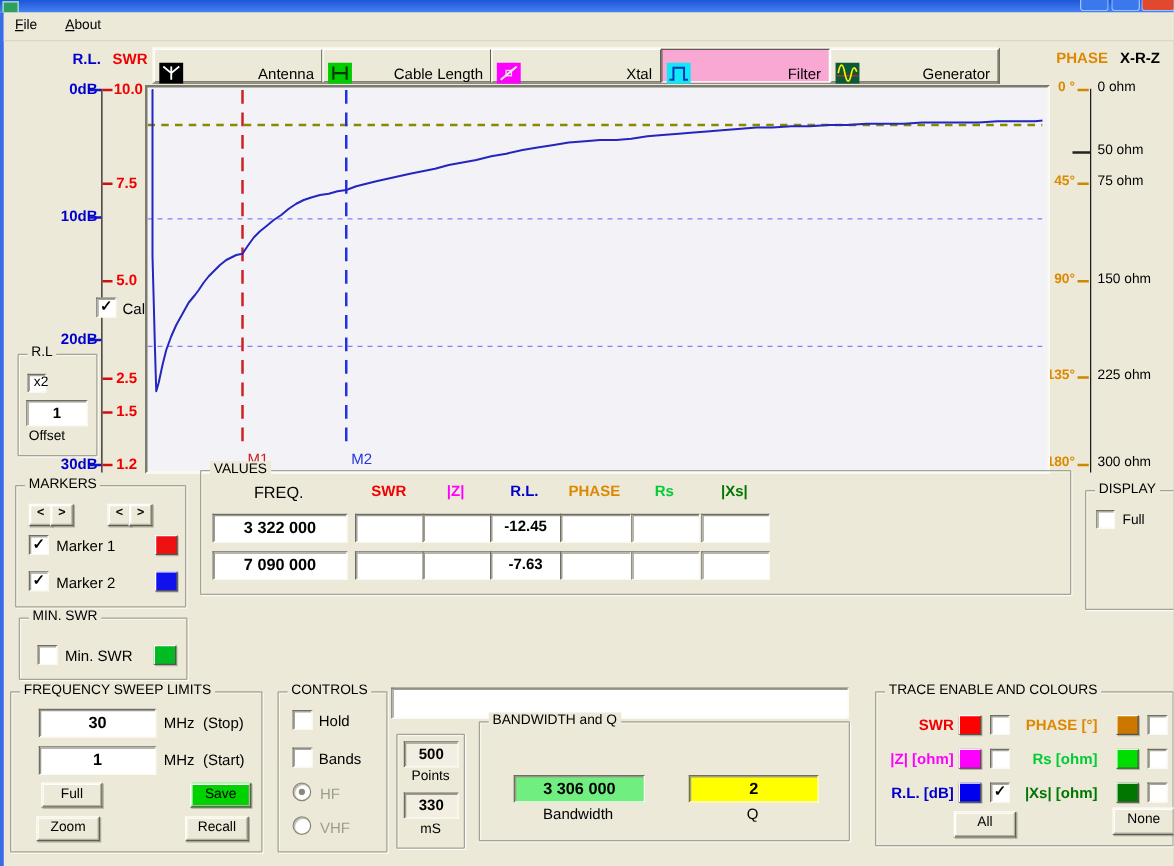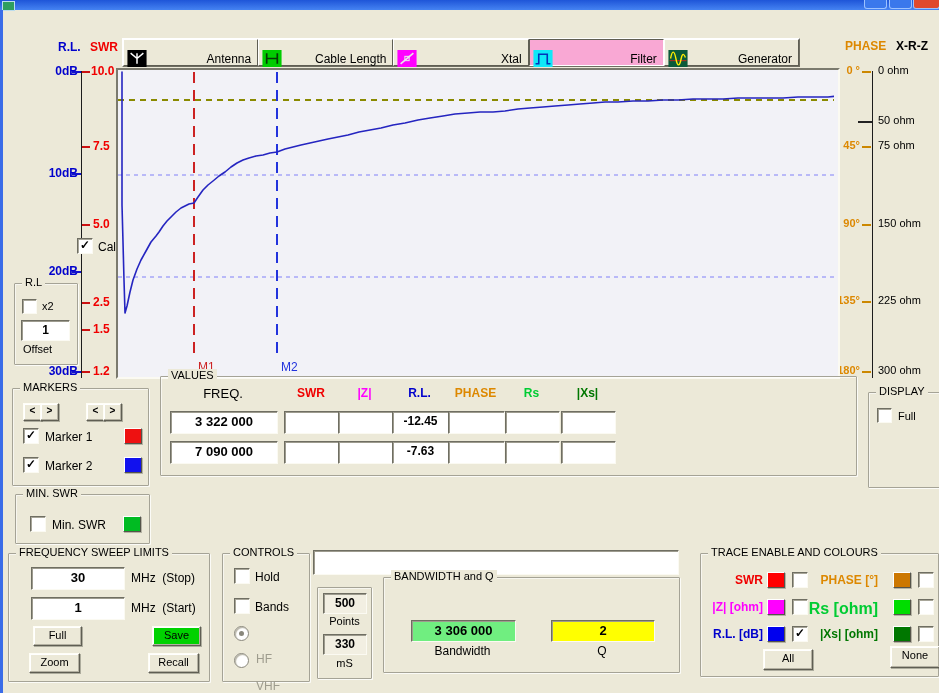--- a/index.html
+++ b/index.html
@@ -52,35 +52,39 @@
   .tbtn.on{border-color:#5f5e53 #fff #fff #5f5e53;background:#f9a8d4;}
   .tbtn .tlabel{margin-left:auto;white-space:nowrap;}
   .ticon{width:20px;height:17px;flex:0 0 auto;}
   
   #chart{position:absolute;left:116px;top:68px;width:720px;height:307px;background:#f2f2f7;
          border:2px solid;border-color:#7b7a6e #fbfaf2 #fbfaf2 #7b7a6e;}
   
   .c-red{color:#f00000}.c-mag{color:#ff00ff}.c-blue{color:#0000cc}
   .c-org{color:#dd8800}.c-grn{color:#00cc33}.c-dgrn{color:#007700}
   .hdr{position:absolute;font-size:12px;font-weight:bold;text-align:center;}
-  .dis{color:#9e9c8e;margin-top:24px;}
+  .dis{color:#9e9c8e;}
 </style>
 </head>
 <body>
 
 <div id="win">
 
   <div class="titlebar">
     <div class="abs" style="left:2px;top:1px;width:11px;height:8px;background:#2f9f5f;border:1px solid #bde;"></div>
     <div class="winbtn" style="left:864px;width:21px;background:#3a78ec;"></div>
     <div class="winbtn" style="left:889px;width:21px;background:#3a78ec;"></div>
     <div class="winbtn" style="left:913px;width:25px;background:#e0492e;"></div>
   </div>
   <div class="leftborder"></div>
 
+  <div class="menubar">
+    <span class="menuitem"><u>F</u>ile</span>
+    <span class="menuitem"><u>A</u>bout</span>
+  </div>
 
   <div class="lbl b c-blue" style="left:58px;top:40px;font-size:12px;">R.L.</div>
   <div class="lbl b c-red" style="left:90px;top:40px;font-size:12px;">SWR</div>
   <div class="lbl b c-org" style="left:845px;top:39px;font-size:12px;">PHASE</div>
   <div class="lbl b" style="left:896px;top:39px;font-size:12px;">X-R-Z</div>
 
   <div class="toolbar">
     <div class="tbtn">
       <svg class="ticon" viewBox="0 0 18 16">
         <rect x="0" y="0" width="18" height="16" fill="#000"></rect>
@@ -181,21 +185,21 @@
       <polyline fill="none" stroke="#2525c0" stroke-width="1.6" stroke-linejoin="round" stroke-linecap="round" points="4,2 4,135 5,172 6,210 7,243 9,236 12,222 15,210 19,199 23,190 28,181 33,172 38,166 41,162 45,156 49,151 54,146 58,142 63,138 67,136 71,134 76,133 80,127 85,120 90,115 95,111 101,106 107,102 113,97 119,93 125,90 131,88 138,86 145,85 152,83 159,82 167,79 175,77 183,75 192,73 201,71 210,69 220,67 230,65 241,62 252,60 263,58 275,55 287,53 300,50 312,48 325,46 337,44 350,43 362,42 375,42 387,41 400,39 412,38 425,37 437,36 450,35 462,34 475,33 487,32 500,32 515,31 530,31 545,30 560,30 575,29 590,29 605,29 620,28 635,28 650,28 665,28 680,27 695,27 710,27 720,26"></polyline>
     </svg>
   </div>
 
   <div class="cb on" style="left:77px;top:238px;"></div>
   <div class="lbl" style="left:98px;top:240px;font-size:12px;">Cal</div>
 
   <div class="grp" style="left:14px;top:283px;width:62px;height:80px;">
     <span class="ttl">R.L</span>
     <div class="cb" style="left:7px;top:15px;width:13px;height:13px;"></div>
-    <div class="lbl" style="left:27px;top:16px;">x2</div>
+    <div class="lbl" style="left:12px;top:16px;">x2</div>
     <div class="fld small" style="left:6px;top:36px;width:47px;height:19px;">1</div>
     <div class="lbl" style="left:8px;top:59px;">Offset</div>
   </div>
 
   <div class="grp" style="left:12px;top:388px;width:135px;height:96px;">
     <span class="ttl">MARKERS</span>
     <div class="btn spin" style="left:10px;top:14px;">&lt;</div>
     <div class="btn spin" style="left:27px;top:14px;">&gt;</div>
     <div class="btn spin" style="left:73px;top:14px;">&lt;</div>
     <div class="btn spin" style="left:90px;top:14px;">&gt;</div>
@@ -294,21 +298,21 @@
     <div class="lbl b c-red" style="left:0;top:19px;width:62px;text-align:right;font-size:12px;">SWR</div>
     <div class="swatch" style="left: 66px; top: 18px; background: rgb(255, 0, 0);"></div>
     <div class="cb" style="left:91px;top:18px;"></div>
     <div class="lbl b c-org" style="left:96px;top:19px;width:81px;text-align:right;font-size:12px;">PHASE [°]</div>
     <div class="swatch" style="left: 192px; top: 18px; background: rgb(204, 119, 0);"></div>
     <div class="cb" style="left:217px;top:18px;"></div>
 
     <div class="lbl b c-mag" style="left:0;top:46px;width:62px;text-align:right;font-size:12px;">|Z| [ohm]</div>
     <div class="swatch" style="left: 66px; top: 45px; background: rgb(255, 0, 255);"></div>
     <div class="cb" style="left:91px;top:45px;"></div>
-    <div class="lbl b c-grn" style="left:96px;top:46px;width:81px;text-align:right;font-size:16px;">Rs [ohm]</div>
+    <div class="lbl b c-grn" style="left:96px;top:46px;width:81px;text-align:right;font-size:12px;">Rs [ohm]</div>
     <div class="swatch" style="left: 192px; top: 45px; background: rgb(0, 221, 0);"></div>
     <div class="cb" style="left:217px;top:45px;"></div>
 
     <div class="lbl b c-blue" style="left:0;top:73px;width:62px;text-align:right;font-size:12px;">R.L. [dB]</div>
     <div class="swatch" style="left: 66px; top: 72px; background: rgb(0, 0, 238);"></div>
     <div class="cb on" style="left:91px;top:72px;"></div>
     <div class="lbl b c-dgrn" style="left:96px;top:73px;width:81px;text-align:right;font-size:12px;">|Xs| [ohm]</div>
     <div class="swatch" style="left: 192px; top: 72px; background: rgb(0, 119, 0);"></div>
     <div class="cb" style="left:217px;top:72px;"></div>
     <div class="btn" style="left:62px;top:95px;width:48px;height:19px;">All</div>

